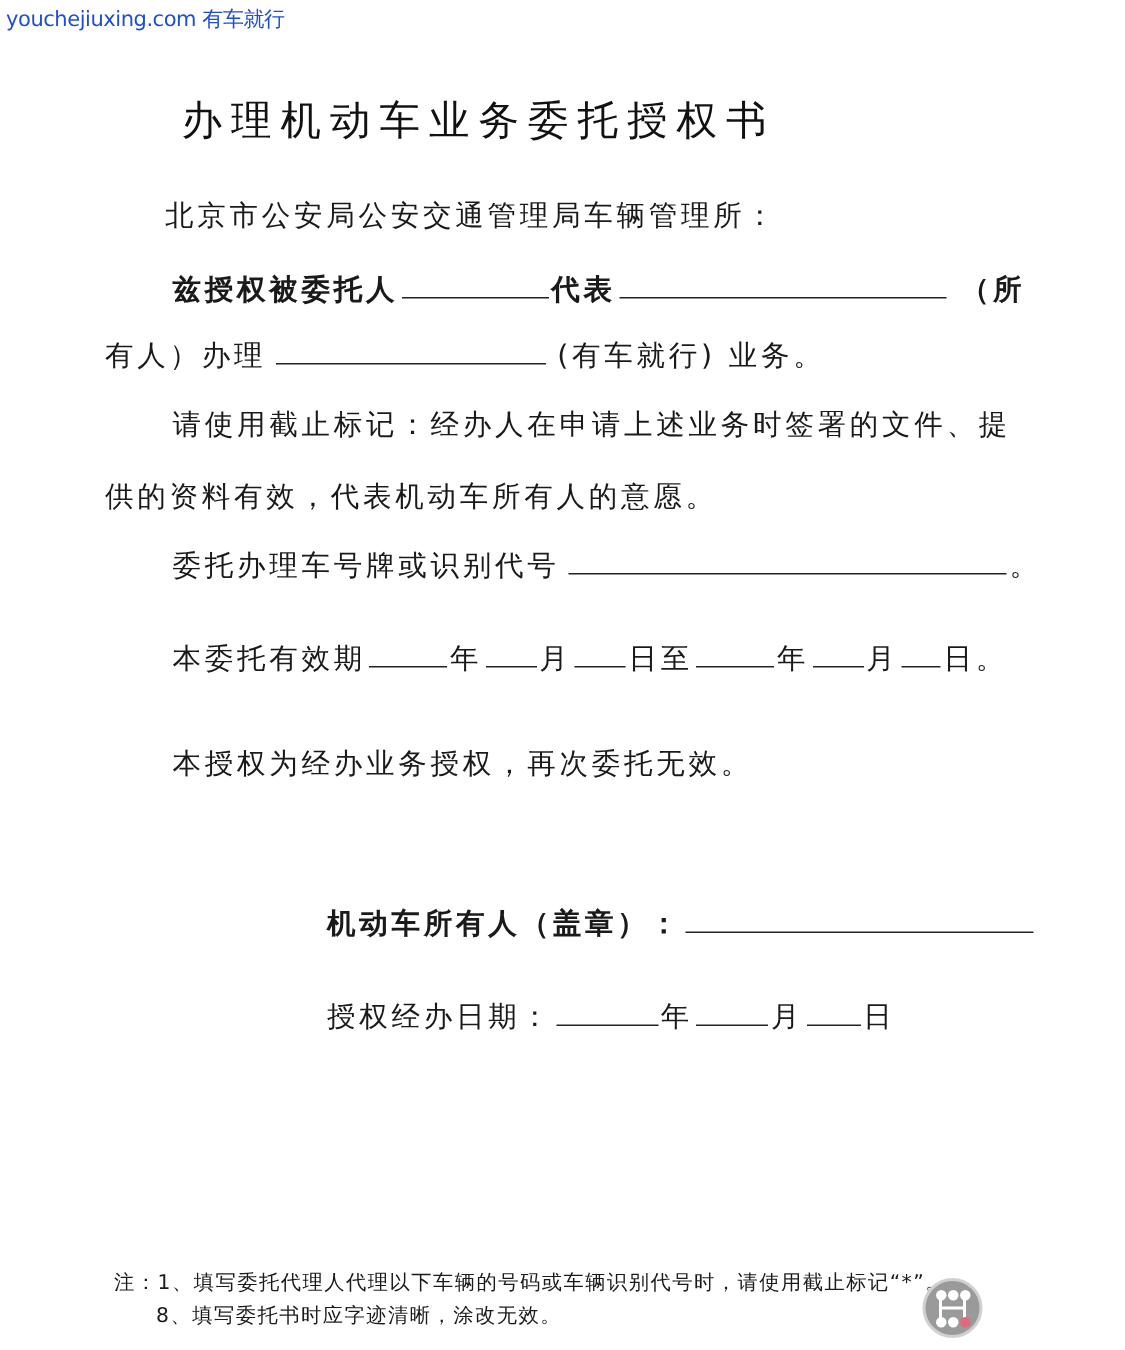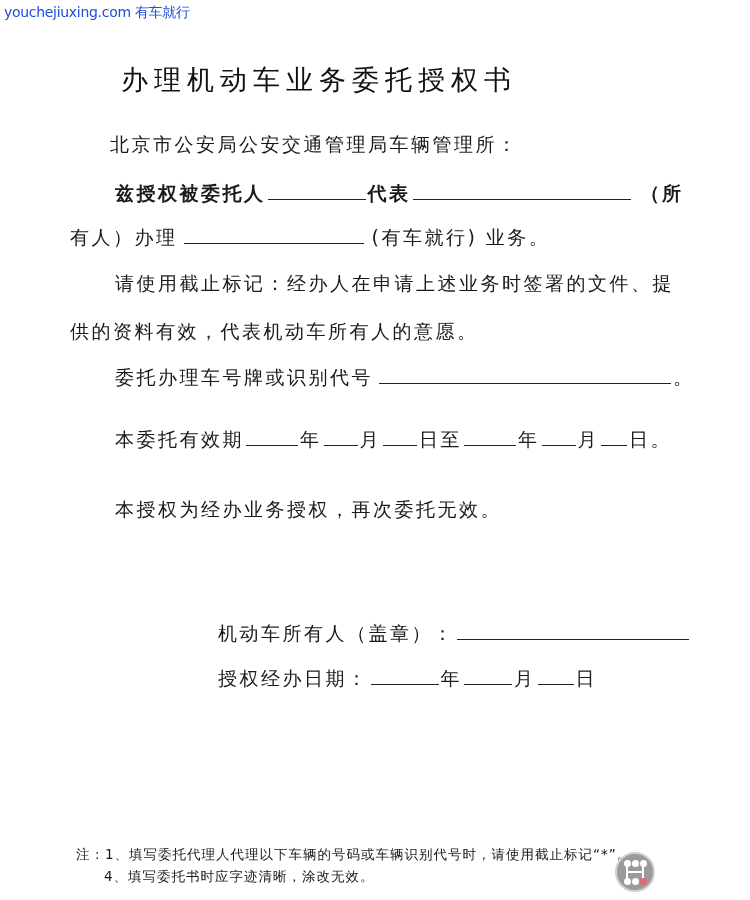--- a/index.html
+++ b/index.html
@@ -72,30 +72,30 @@
 <div class="line" style="left:115px; top:364px;">
   <span>委托办理车号牌或识别代号</span><span class="blank" style="width:292px; margin-left:6px"></span><span>。</span>
 </div>
 
 <div class="line" style="left:115px; top:410px;margin-top:16px;">
   <span>本委托有效期</span><span class="blank" style="width:52px"></span><span>年</span><span class="blank" style="width:34px"></span><span>月</span><span class="blank" style="width:34px"></span><span>日至</span><span class="blank" style="width:52px"></span><span>年</span><span class="blank" style="width:34px"></span><span>月</span><span class="blank" style="width:26px"></span><span>日。</span>
 </div>
 
 <div class="line" style="left:115px; top:496px;">本授权为经办业务授权，再次委托无效。</div>
 
-<div class="line" style="left:218px; top:620px;">
+<div class="line" style="left:218px; top:603px;font-weight:bold;">
   <span>机动车所有人（盖章）：</span><span class="blank" style="width:232px"></span>
 </div>
 
 <div class="line" style="left:218px; top:665px;">
   <span>授权经办日期：</span><span class="blank" style="width:68px"></span><span>年</span><span class="blank" style="width:48px"></span><span>月</span><span class="blank" style="width:36px"></span><span>日</span>
 </div>
 
 <div class="note" style="left:76px; top:846px;">注：1、填写委托代理人代理以下车辆的号码或车辆识别代号时，请使用截止标记“*”。</div>
-<div class="note" style="left:104px; top:868px;">4、填写委托书时应字迹清晰，涂改无效。</div>
+<div class="note" style="left:104px; top:868px;">8、填写委托书时应字迹清晰，涂改无效。</div>
 
 <div class="logo">
   <span class="dot" style="left:7px; top:6px"></span>
   <span class="dot" style="left:15px; top:6px"></span>
   <span class="dot" style="left:23px; top:6px"></span>
   <span class="bar-v" style="left:9px"></span>
   <span class="bar-v" style="left:25px"></span>
   <span class="bar-h"></span>
   <span class="dot" style="left:7px; top:24px"></span>
   <span class="dot" style="left:15px; top:24px"></span>

